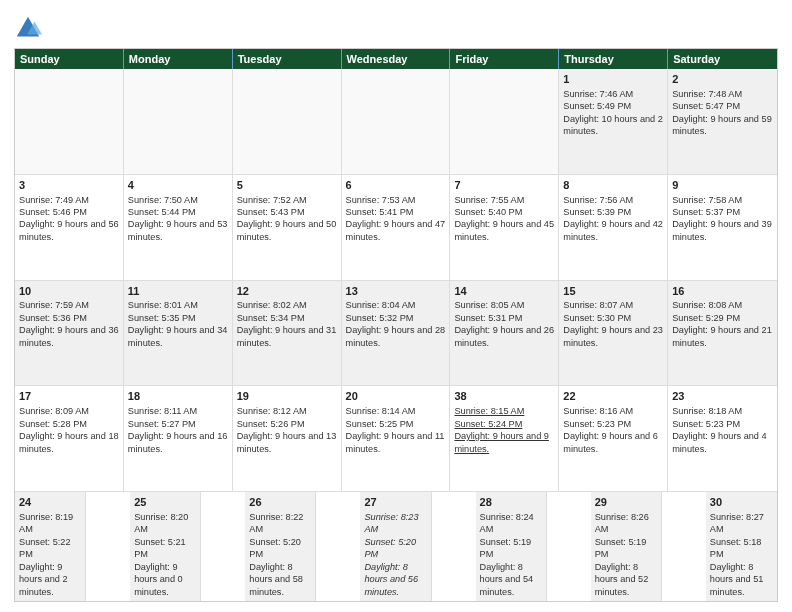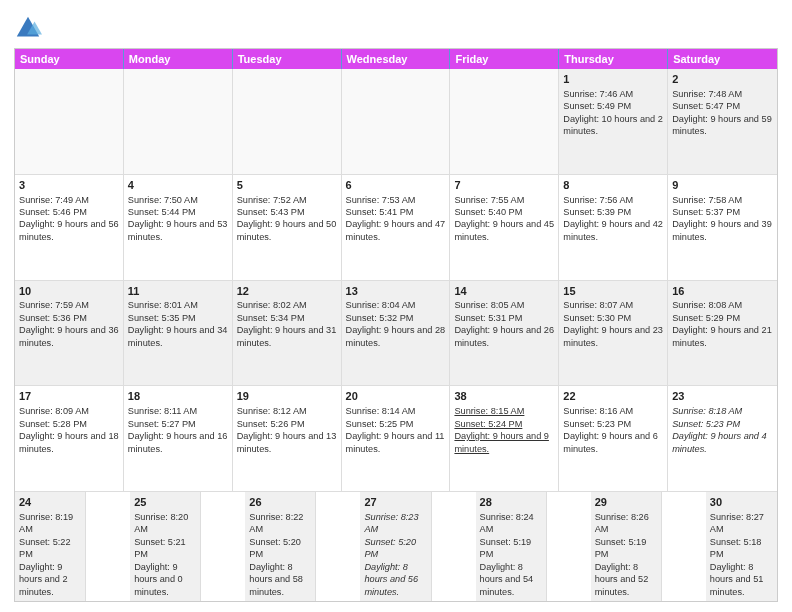--- a/index.html
+++ b/index.html
@@ -63,21 +63,21 @@
     }
     .calendar {
       flex: 1;
       display: flex;
       flex-direction: column;
       border: 1px solid #ccc;
     }
     .cal-header {
       display: grid;
       grid-template-columns: repeat(7, 1fr);
-      background: #d946ef;
+      background: #14532d;
     }
     .cal-header-cell {
       color: #fff;
       font-size: 11px;
       font-weight: bold;
       padding: 4px 5px;
       border-right: 1px solid #5a9ad5;
       text-align: left;
     }
     .cal-header-cell:last-child { border-right: none; }
@@ -215,21 +215,21 @@
 Daylight: 9 hours and 13 minutes.</span></div>
           <div class="cal-cell"><span class="day-num">20</span><span style="white-space: pre-line;">Sunrise: 8:14 AM
 Sunset: 5:25 PM
 Daylight: 9 hours and 11 minutes.</span></div>
           <div class="cal-cell"><span class="day-num">38</span><span style="white-space: pre-line; text-decoration: underline;">Sunrise: 8:15 AM
 Sunset: 5:24 PM
 Daylight: 9 hours and 9 minutes.</span></div>
           <div class="cal-cell"><span class="day-num">22</span><span style="white-space: pre-line;">Sunrise: 8:16 AM
 Sunset: 5:23 PM
 Daylight: 9 hours and 6 minutes.</span></div>
-          <div class="cal-cell"><span class="day-num">23</span><span style="white-space: pre-line; font-style: italic;">Sunrise: 8:18 AM
+          <div class="cal-cell"><span class="day-num">23</span><span style="white-space: pre-line;">Sunrise: 8:18 AM
 Sunset: 5:23 PM
 Daylight: 9 hours and 4 minutes.</span></div>
         </div>
         <div class="cal-row">
           <div class="cal-cell shaded"><span class="day-num">24</span><span style="white-space: pre-line;">Sunrise: 8:19 AM
 Sunset: 5:22 PM
 Daylight: 9 hours and 2 minutes.</span></div>
           <div class="cal-cell shaded"><span class="day-num">25</span><span style="white-space: pre-line;">Sunrise: 8:20 AM
 Sunset: 5:21 PM
 Daylight: 9 hours and 0 minutes.</span></div>

